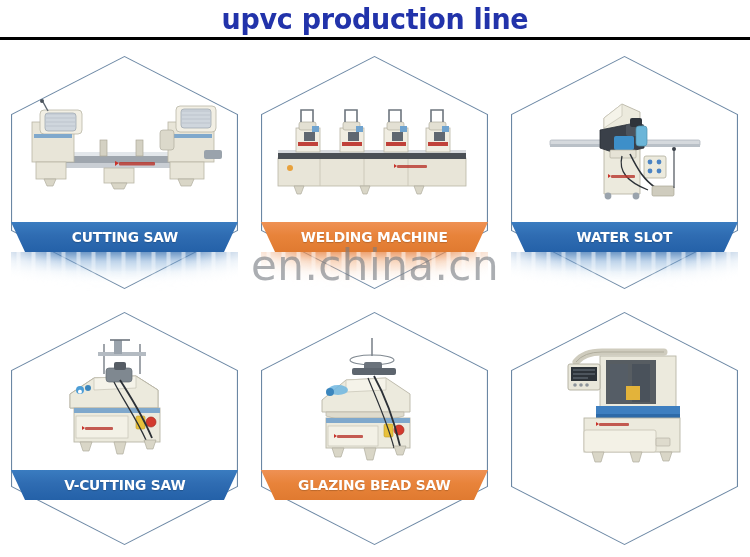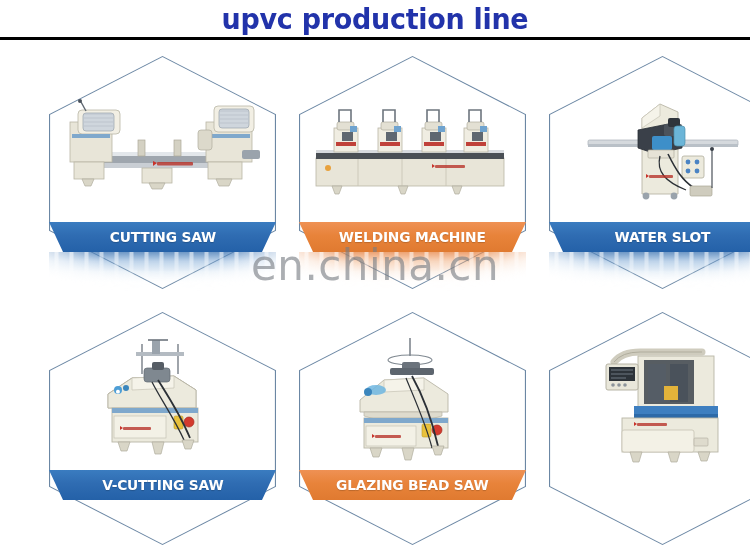--- a/index.html
+++ b/index.html
@@ -53,21 +53,20 @@
     position: absolute;
     left: 0;
     top: 44px;
     width: 750px;
     height: 513px;
   }
   .hex-cell {
     position: absolute;
     width: 250px;
     height: 255px;
-    margin-left: 38px;
   }
   .hex-outline {
     position: absolute;
     left: 11px;
     top: 12px;
     width: 227px;
     height: 233px;
     background: #6b87a4;
     -webkit-clip-path: polygon(50% 0%, 100% 25%, 100% 75%, 50% 100%, 0% 75%, 0% 25%);
     clip-path: polygon(50% 0%, 100% 25%, 100% 75%, 50% 100%, 0% 75%, 0% 25%);

